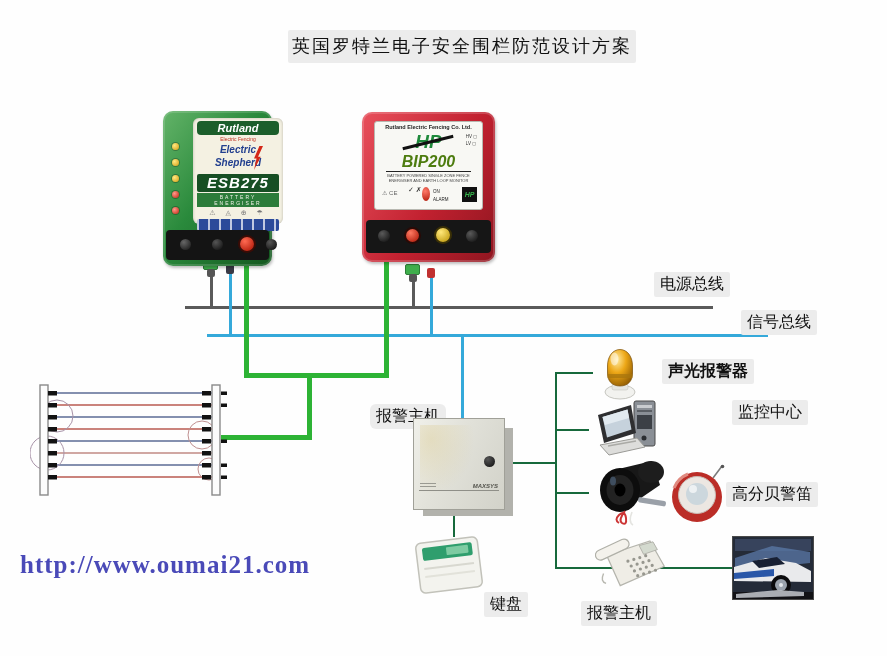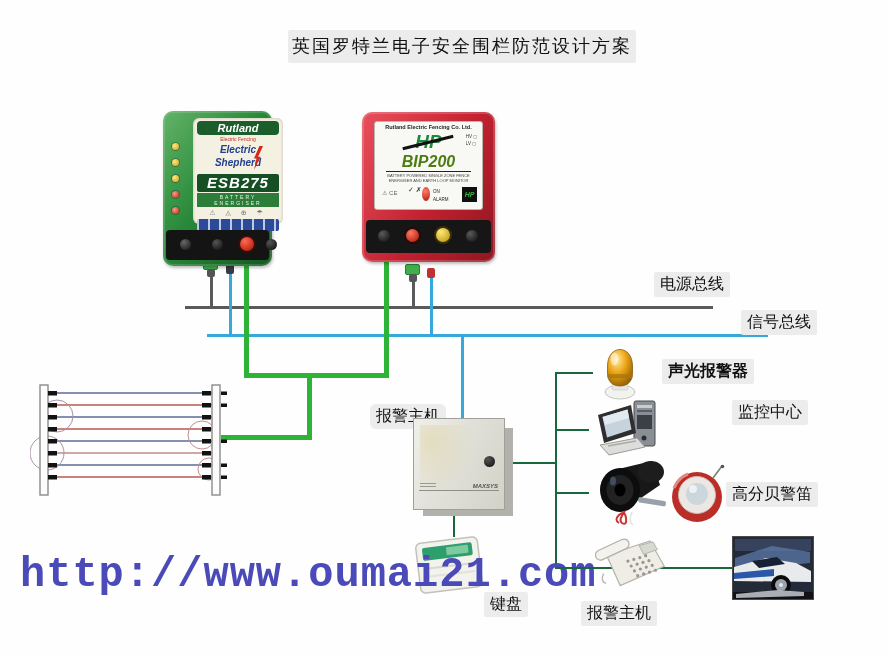--- a/index.html
+++ b/index.html
@@ -83,22 +83,22 @@
     background:radial-gradient(ellipse at 20% 20%,rgba(220,205,150,.45),transparent 70%);}
   .alarm-box .knob{left:70px;top:37px;width:11px;height:11px;
     background:radial-gradient(circle at 35% 30%,#555,#0c0c0c);}
   .alarm-box .baseline{position:absolute;left:5px;right:5px;bottom:18px;border-top:1px solid #8f8f88;}
   .alarm-box .brand{position:absolute;right:6px;bottom:20px;font-size:6px;color:#55554e;
     font-style:italic;font-weight:bold;}
   .alarm-box .tinytxt{position:absolute;left:6px;bottom:20px;width:16px;height:6px;
     background:repeating-linear-gradient(#9a9a92 0 1px,transparent 1px 3px);}
 
   .watermark{
-    position:absolute;left:20px;top:551px;font-size:42px;font-weight:bold;
-    color:#4a4ab8;letter-spacing:1px;font-family:Liberation Mono, monospace;
+    position:absolute;left:20px;top:551px;font-size:25px;font-weight:bold;
+    color:#4a4ab8;letter-spacing:1px;font-family:Liberation Serif, serif;
   }
 </style>
 </head>
 <body>
 
 <div class="canvas">
 
   <div class="chip title-chip" style="left:288px;top:30px;">英国罗特兰电子安全围栏防范设计方案</div>
 
   <div class="hline" style="left:185px;top:306px;width:528px;height:3px;background:#5a5a5a;"></div>

